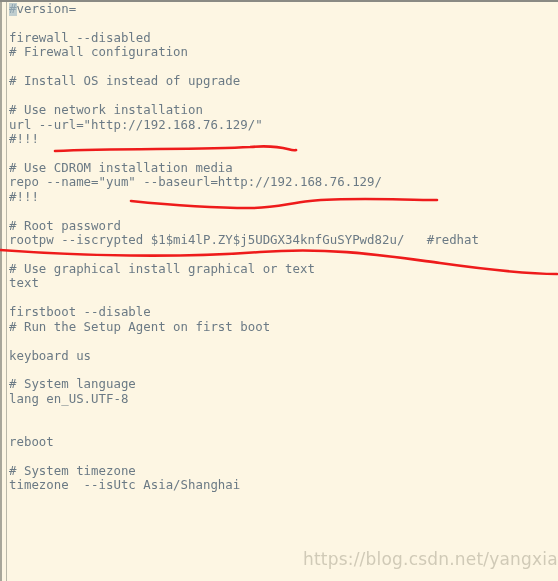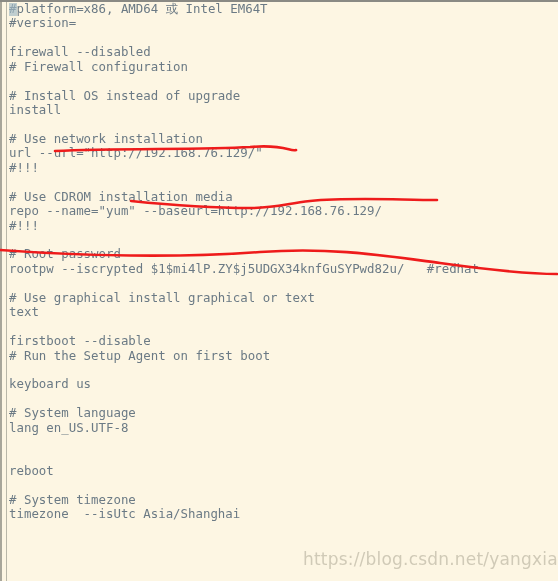--- a/index.html
+++ b/index.html
@@ -108,28 +108,26 @@
 </head>
 <body>
 
 <div id="app">
 
   <div class="top-rule"></div>
   <div class="gutter-outer"></div>
   <div class="gutter"></div>
 
   <div class="code-area">
-      <div class="code-line">#platform=x86, AMD64 或 Intel EM64T</div>
       <div class="code-line">#version=</div>
       <div class="code-line blank"></div>
       <div class="code-line">firewall --disabled</div>
       <div class="code-line"># Firewall configuration</div>
       <div class="code-line blank"></div>
       <div class="code-line"># Install OS instead of upgrade</div>
-      <div class="code-line">install</div>
       <div class="code-line blank"></div>
       <div class="code-line"># Use network installation</div>
       <div class="code-line">url --url="http://192.168.76.129/"</div>
       <div class="code-line">#!!!</div>
       <div class="code-line blank"></div>
       <div class="code-line"># Use CDROM installation media</div>
       <div class="code-line">repo --name="yum" --baseurl=http://192.168.76.129/</div>
       <div class="code-line">#!!!</div>
       <div class="code-line blank"></div>
       <div class="code-line"># Root password</div>

